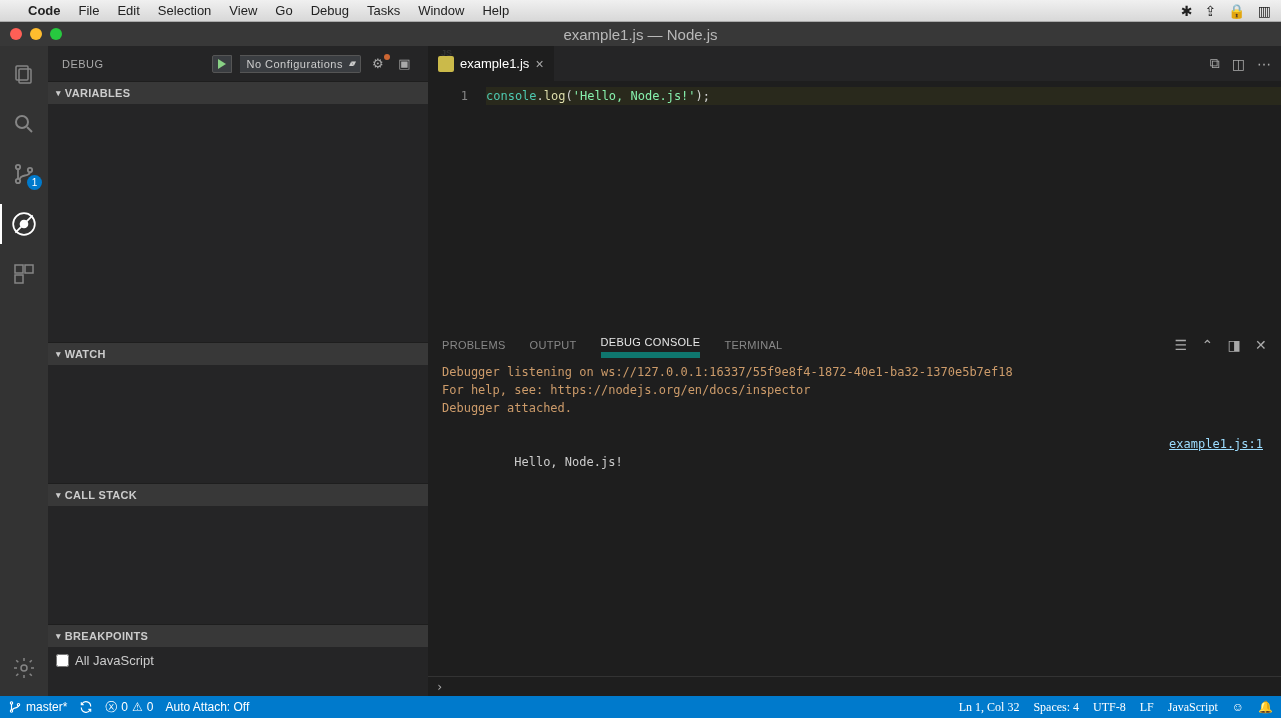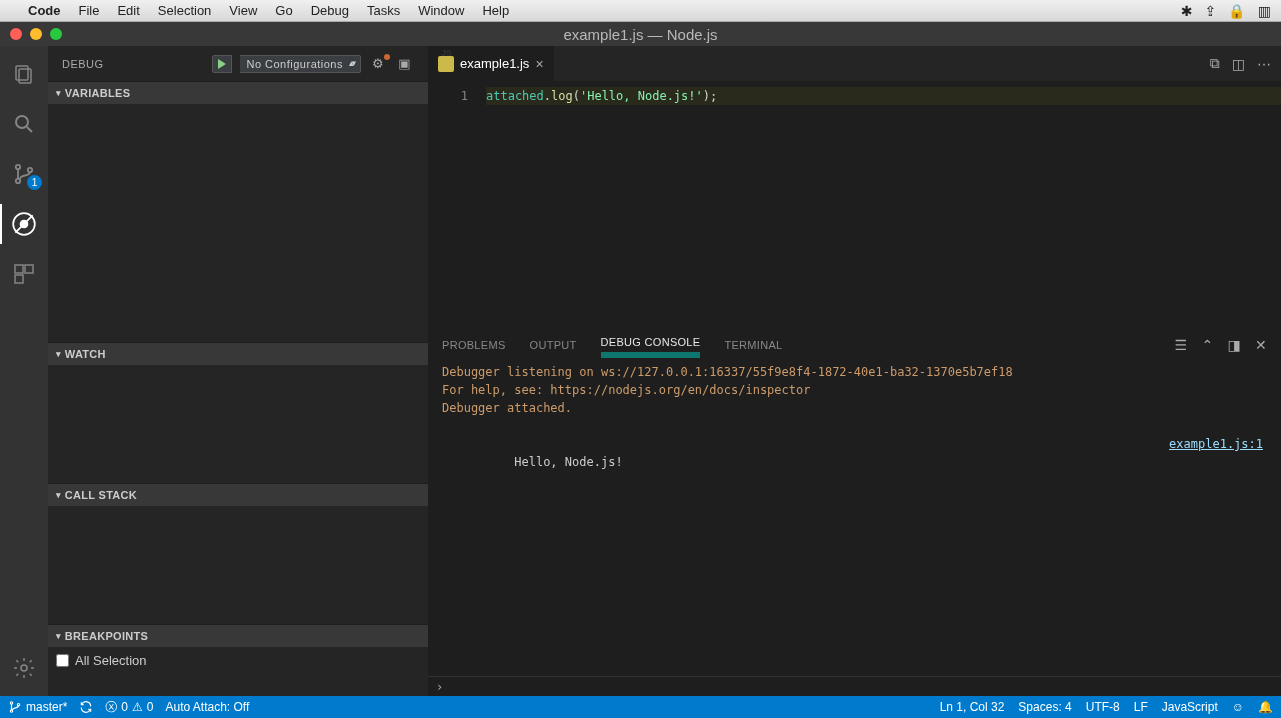--- a/index.html
+++ b/index.html
@@ -61,21 +61,21 @@
 .panel-tabs .ptab { cursor: pointer; padding: 4px 0; }
 .panel-tabs .ptab.active { color: #e7e7e7; border-bottom: 6px solid #0f766e; }
 .panel-tabs .pactions { margin-left: auto; display: flex; gap: 14px; color: #aaa; font-size: 14px; }
 .panel-body { flex: 1; padding: 2px 14px; font-family: Menlo, Consolas, monospace; font-size: 12px; line-height: 18px; overflow: hidden; }
 .cons-line { white-space: pre; color: #cc9b6a; }
 .cons-line.white { color: #ccc; }
 .cons-line .src { float: right; color: #9cdcfe; text-decoration: underline; padding-right: 4px; }
 .repl { height: 20px; border-top: 1px solid #333; display: flex; align-items: center; padding: 0 8px; color: #aaa; font-family: Menlo, monospace; font-size: 12px; }
 .statusbar { height: 22px; background: #007acc; color: #fff; display: flex; align-items: center; font-size: 12px; padding: 0 8px; gap: 12px; }
 .statusbar .sb-item { display: flex; align-items: center; gap: 4px; }
-.statusbar .right { margin-left: auto; display: flex; gap: 14px; }
+.statusbar .right { margin-left: auto; display: flex; gap: 14px; font-family: Liberation Serif, serif; }
 svg { display: block; }
 </style>
 </head>
 <body>
 
 <div class="menubar">
   <span class="apple"></span>
   <span class="bold">Code</span>
   <span>File</span>
   <span>Edit</span>
@@ -189,21 +189,21 @@
       <div class="section-body"></div>
     </div>
     <div class="section sect-bp">
       <div class="section-header">
           <span class="tw">▾</span>
           <span>BREAKPOINTS</span>
         </div>
       <div class="section-body">
         <div class="bp-row">
           <input type="checkbox" style="">
-          <span>All Selection</span>
+          <span>All JavaScript</span>
         </div>
       </div>
     </div>
   </div>
 
   <div class="editor-area">
     <div class="tabbar">
       <div class="tab">
         <span class="js-badge">JS</span>
         <span>example1.js</span>
@@ -211,21 +211,21 @@
       </div>
       <div class="actions">
         <span>⧉</span>
         <span>◫</span>
         <span>⋯</span>
       </div>
     </div>
 
     <div class="editor">
       <div class="gutter">1</div>
-      <div class="code"><span class="code-line hl"><span class="tok-obj">attached</span><span class="tok-punc">.</span><span class="tok-func">log</span><span class="tok-punc">(</span><span class="tok-str">'Hello, Node.js!'</span><span class="tok-punc">);</span></span></div>
+      <div class="code"><span class="code-line hl"><span class="tok-obj">console</span><span class="tok-punc">.</span><span class="tok-func">log</span><span class="tok-punc">(</span><span class="tok-str">'Hello, Node.js!'</span><span class="tok-punc">);</span></span></div>
     </div>
 
     <div class="panel">
       <div class="panel-tabs">
         <span class="ptab">PROBLEMS</span>
         <span class="ptab">OUTPUT</span>
         <span class="ptab active">DEBUG CONSOLE</span>
         <span class="ptab">TERMINAL</span>
         <div class="pactions">
           <span>☰</span>

